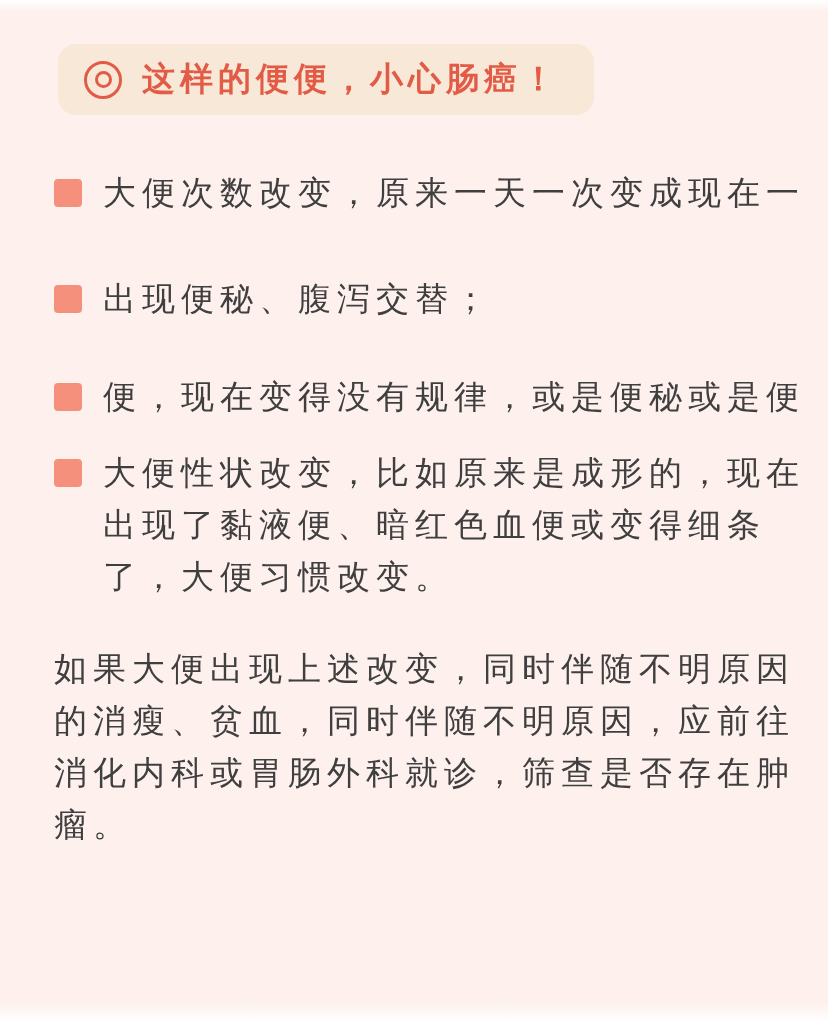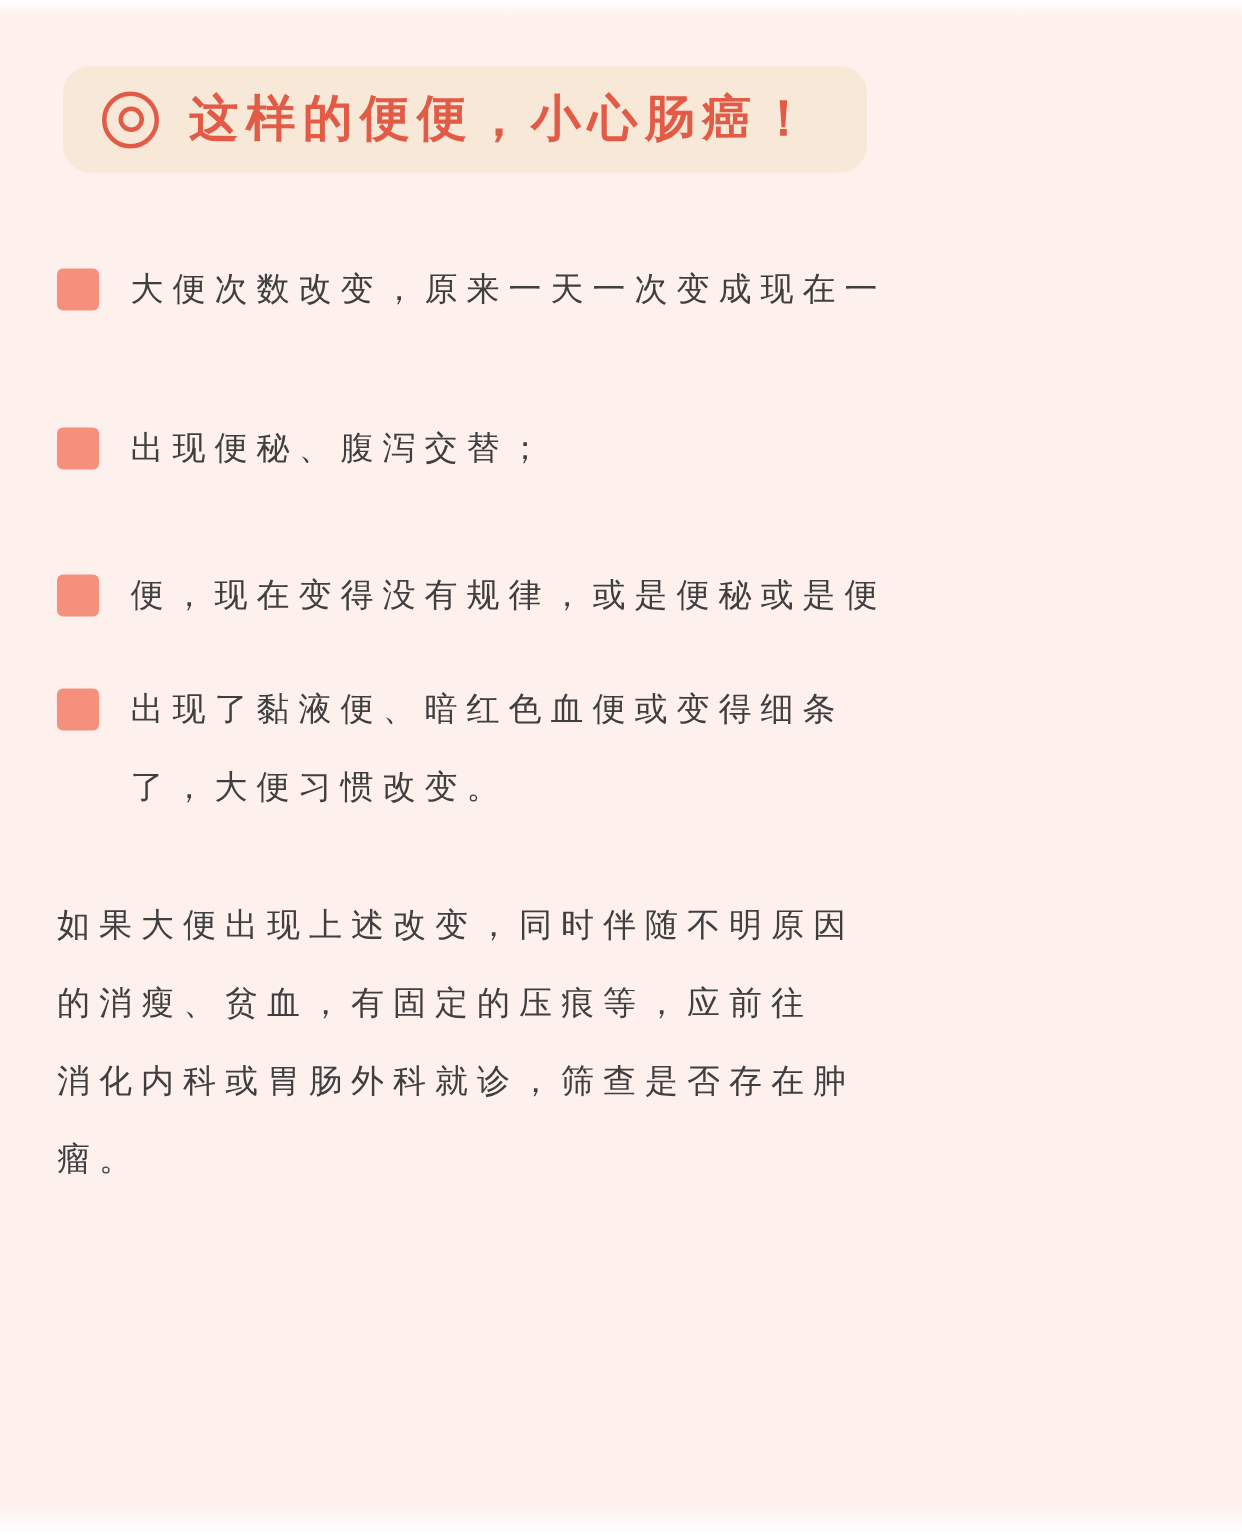--- a/index.html
+++ b/index.html
@@ -12,21 +12,21 @@
     height: 1024px;
     font-family: "Liberation Sans", "DejaVu Sans", sans-serif;
     background: linear-gradient(180deg,
       #ffffff 0px,
       #fdf0ed 12px,
       #fdf0ed 1002px,
       #ffffff 1022px);
     color: #3f3f3f;
   }
   .content {
-    padding: 0 38px;
+    padding: 0 54px;
     box-sizing: border-box;
     width: 828px;
   }
   
   .badge {
     display: inline-flex;
     align-items: center;
     margin-top: 44px;
     margin-left: 4px;
     background: #f8e8d7;
@@ -71,21 +71,21 @@
   .marker {
     flex: 0 0 auto;
     width: 28px;
     height: 28px;
     background: #f5907d;
     border-radius: 4px;
     margin-top: 12px;
     margin-right: 21px;
   }
   .line {
-    font-size: 22px;
+    font-size: 33px;
     line-height: 52px;
     letter-spacing: 6px;
     color: #3f3f3f;
     white-space: nowrap;
   }
   
   .closing {
     margin-top: 40px;
   }
 </style>
@@ -118,25 +118,26 @@
   <div class="item item-3">
     <span class="marker"></span>
     <div class="item-text">
       <div class="line">便，现在变得没有规律，或是便秘或是便</div>
     </div>
   </div>
 
   <div class="item item-4">
     <span class="marker"></span>
     <div class="item-text">
+      <div class="line">大便性状改变，比如原来是成形的，现在</div>
       <div class="line">出现了黏液便、暗红色血便或变得细条</div>
       <div class="line">了，大便习惯改变。</div>
     </div>
   </div>
 
   <div class="closing">
     <div class="line">如果大便出现上述改变，同时伴随不明原因</div>
-    <div class="line">的消瘦、贫血，有固定的压痕等，应前往</div>
+    <div class="line">的消瘦、贫血，同时伴随不明原因，应前往</div>
     <div class="line">消化内科或胃肠外科就诊，筛查是否存在肿</div>
     <div class="line">瘤。</div>
   </div>
 
 </div>
 
 </body></html>

